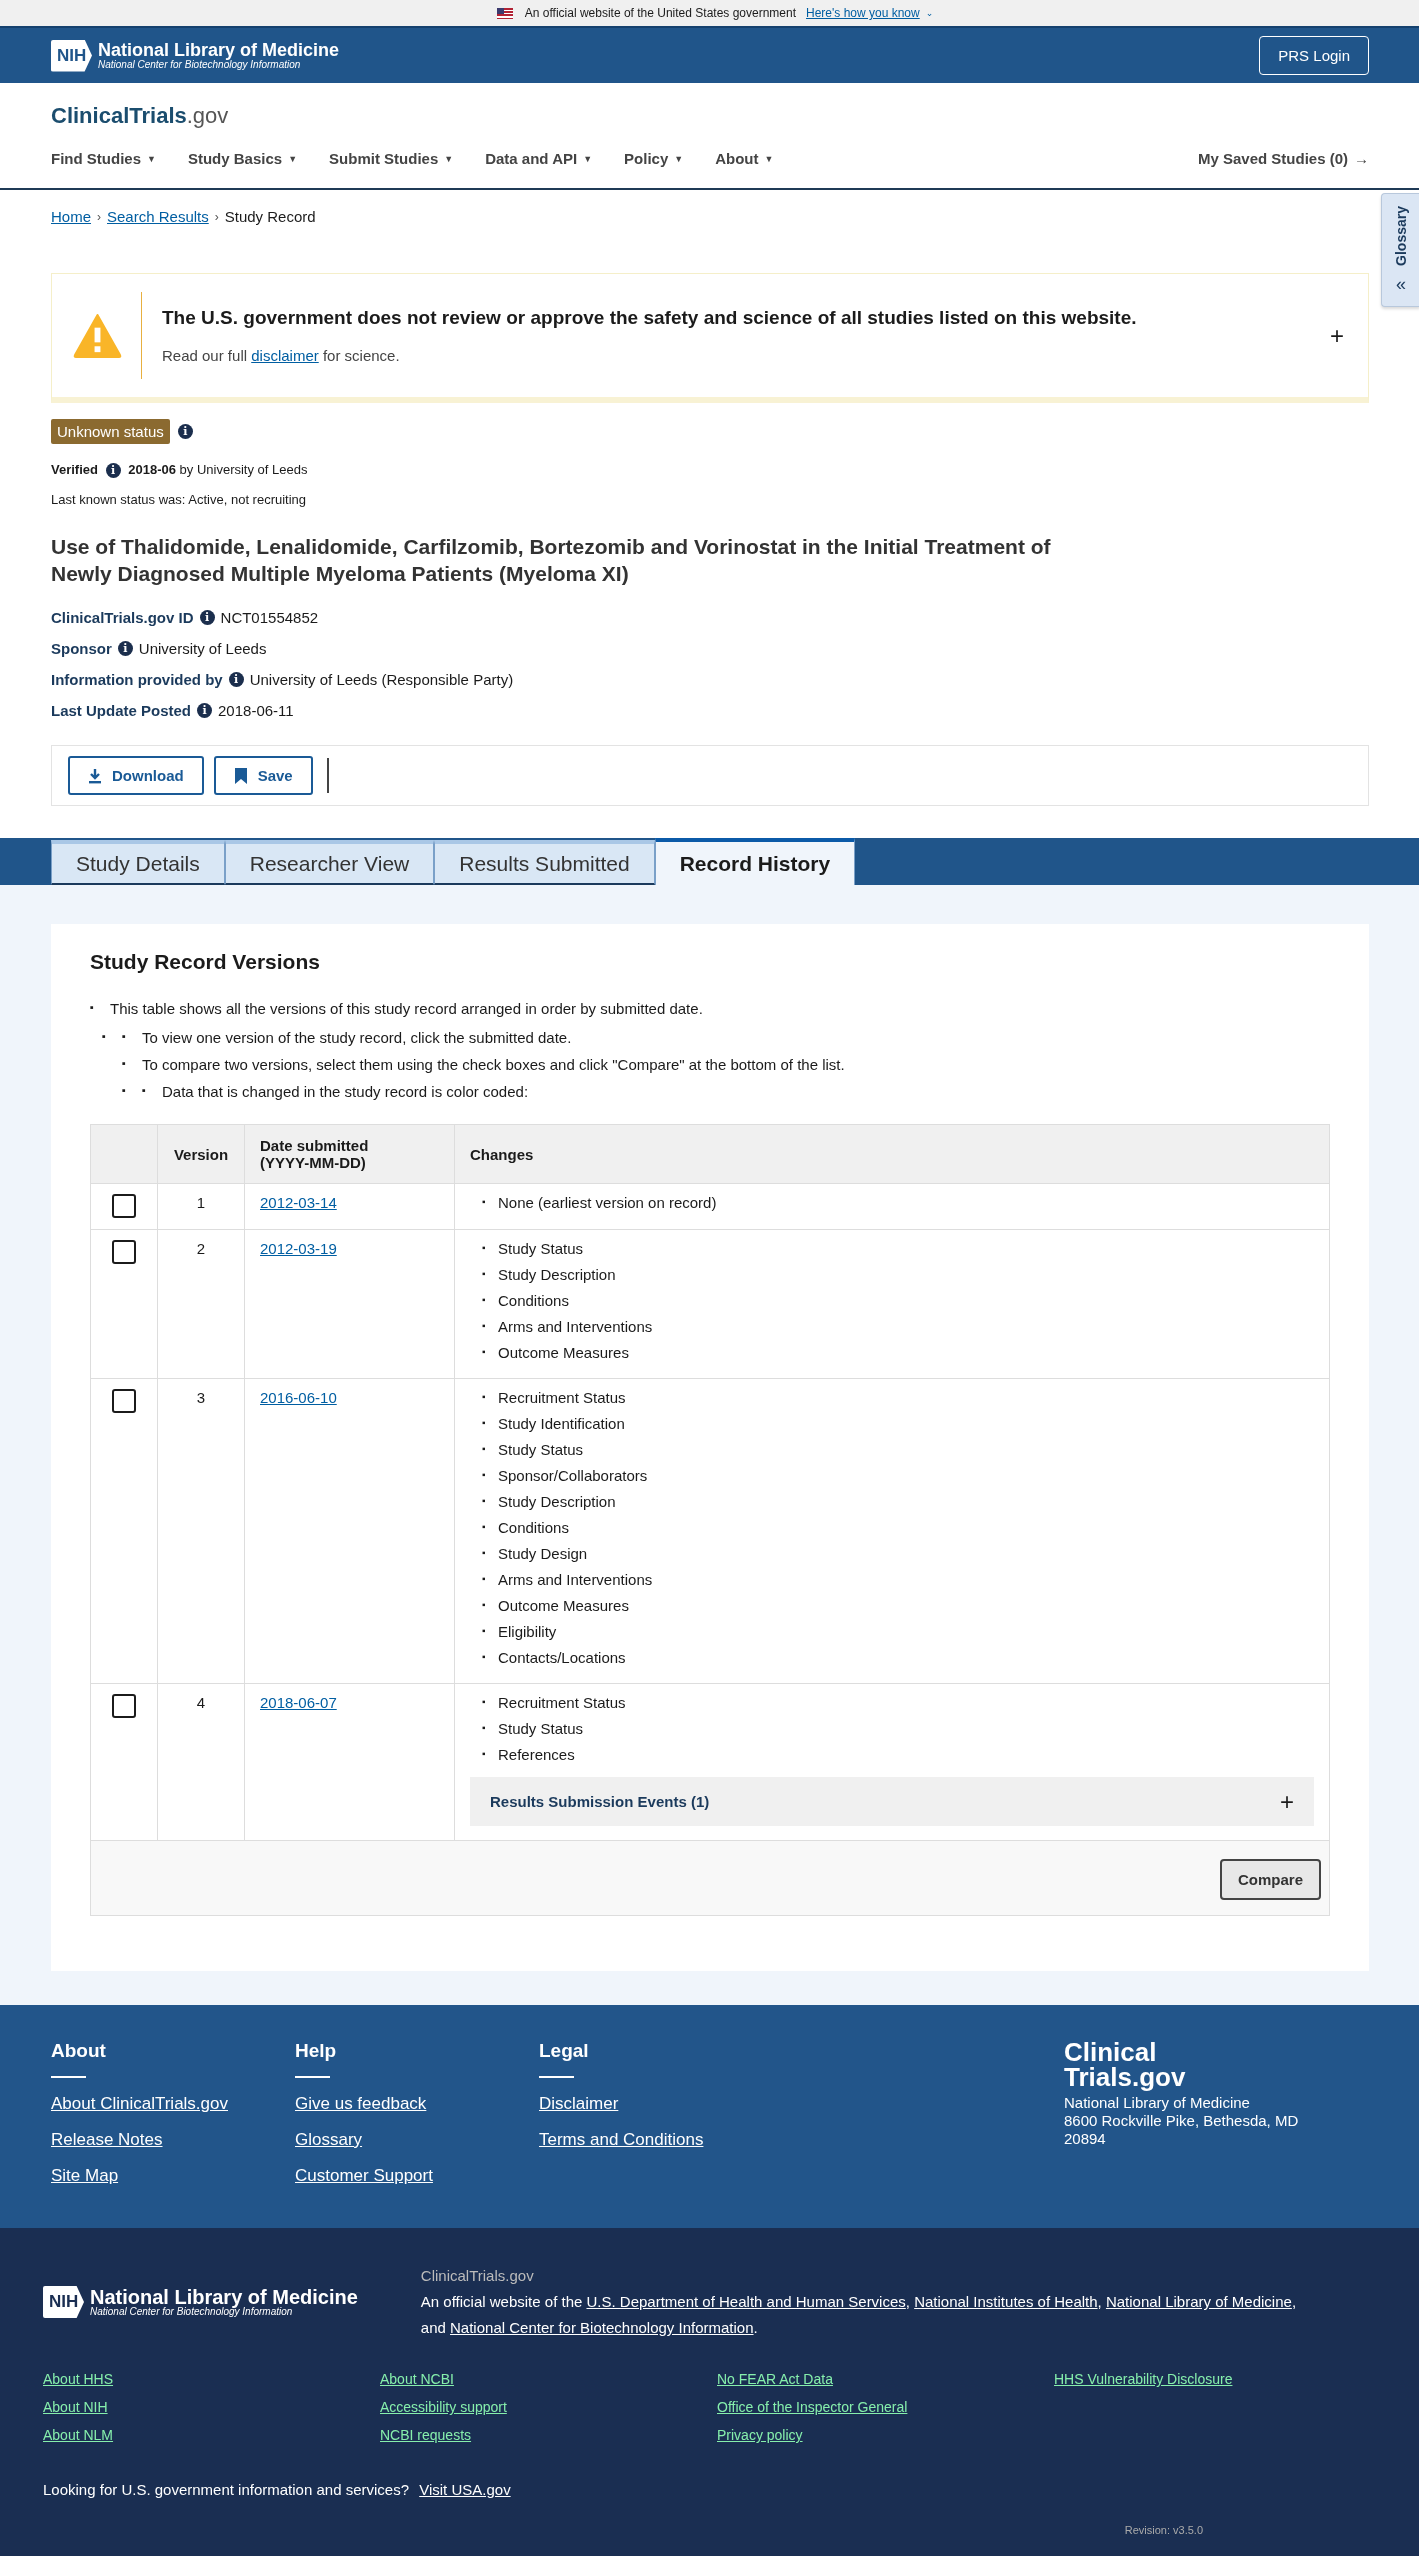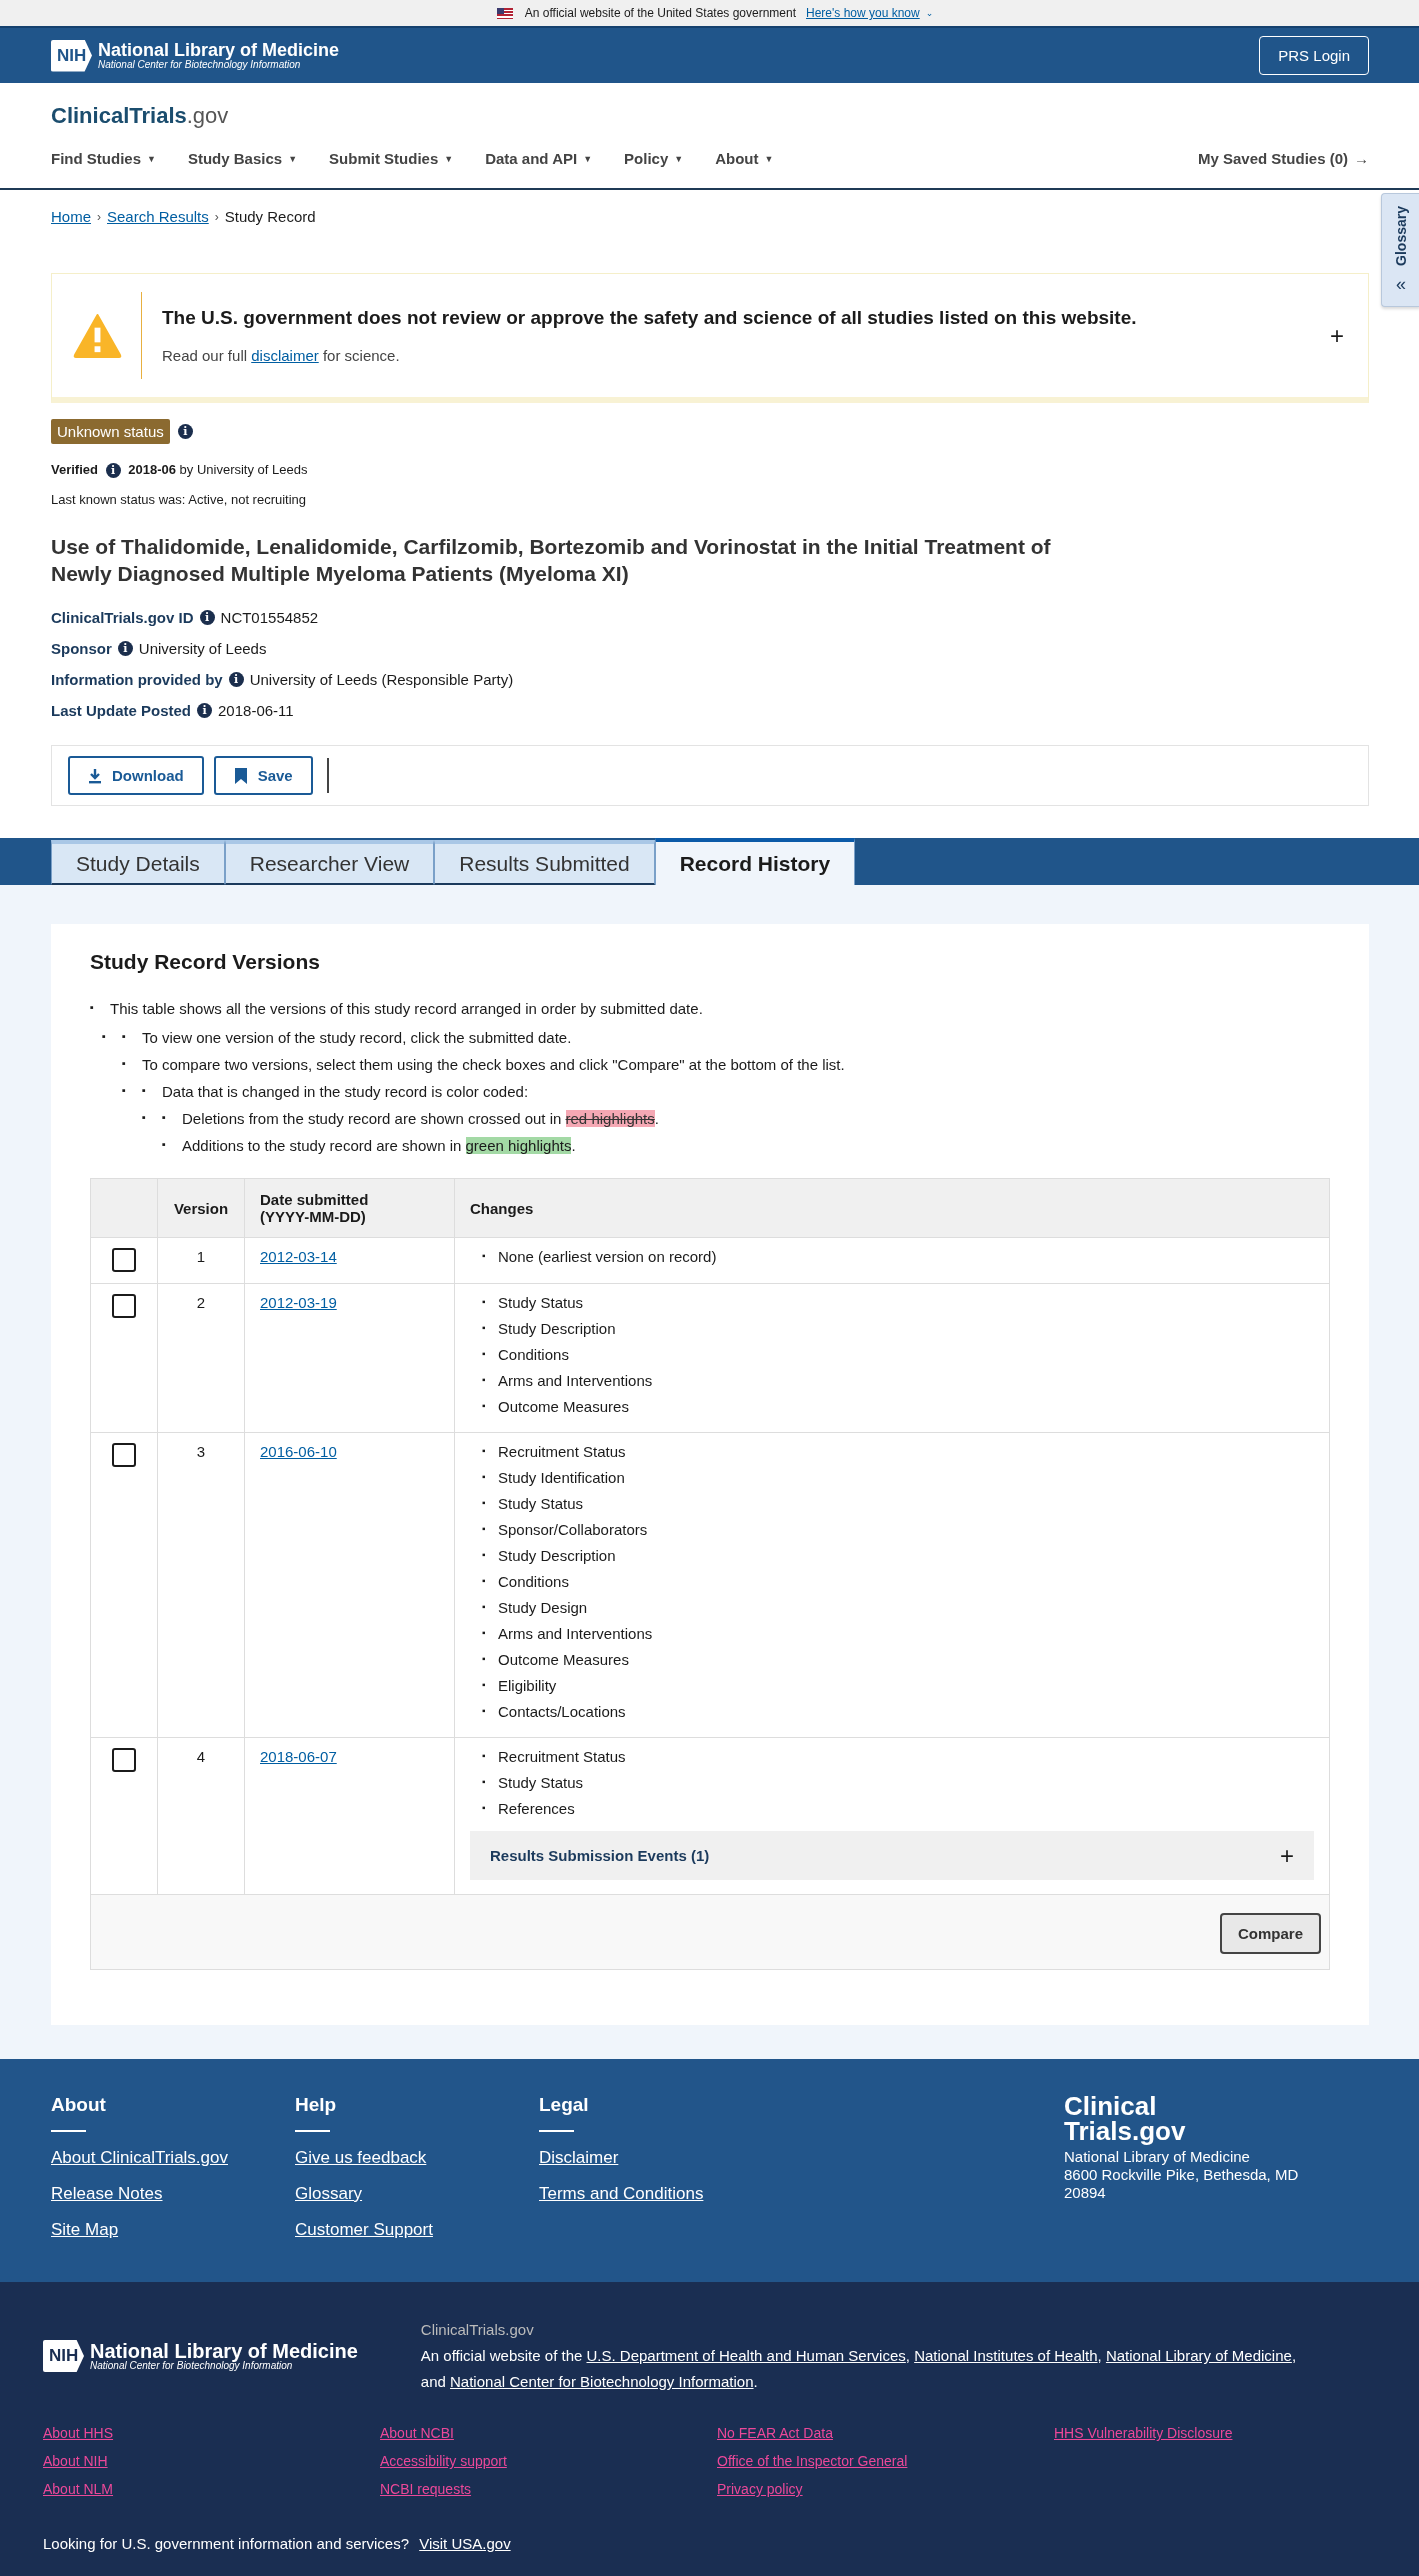--- a/index.html
+++ b/index.html
@@ -78,21 +78,21 @@
   .fcol a { display: block; color: #fff; font-size: 17px; margin-bottom: 16px; }
   .fbrand { margin-left: auto; margin-right: 49px; width: 256px; }
   .fbrand .logo { font-size: 26px; font-weight: bold; line-height: 25px; margin-bottom: 4px; }
   .fbrand .addr { font-size: 15px; line-height: 18px; }
   .footer-bottom { background: #1a2e52; padding: 35px 43px 20px; color: #fff; }
   .fb-top { display: flex; gap: 63px; }
   .fb-info { font-size: 15px; line-height: 26px; }
   .fb-info .site { color: #bbb; }
   .fb-info a { color: #fff; }
   .fb-links { display: grid; grid-template-columns: 337px 337px 337px 337px; margin-top: 30px; }
-  .fb-links a { display: block; color: #ec4899; font-size: 14px; margin-bottom: 12px; }
+  .fb-links a { display: block; color: #86efac; font-size: 14px; margin-bottom: 12px; }
   .fb-usa { margin-top: 26px; font-size: 15px; }
   .fb-usa a { color: #fff; margin-left: 6px; }
   .revision { text-align: right; font-size: 11px; color: #aaa; margin-top: 26px; padding-right: 174px; }
 </style>
 </head>
 <body>
 
 <div style="position:relative;">
 
   <div class="gov-banner">
@@ -243,26 +243,20 @@
       <div class="instr">
         <ul>
           <li>This table shows all the versions of this study record arranged in order by submitted date.</li>
           <li style="list-style:none;padding-left:20px;margin:12px;">
             <ul style="margin:0;">
               <li>To view one version of the study record, click the submitted date.</li>
               <li>To compare two versions, select them using the check boxes and click "Compare" at the bottom of the list.</li>
               <li style="padding-left:20px;margin:0;" class="nobullet">
                 <ul style="margin:0;">
                   <li>Data that is changed in the study record is color coded:</li>
-                  <li style="padding-left:20px;margin:0;">
-                    <ul style="margin:0;">
-                      <li><span>Deletions from the study record are shown crossed out in </span><span class="hl-red">red highlights</span>.</li>
-                      <li><span>Additions to the study record are shown in </span><span class="hl-green">green highlights</span>.</li>
-                    </ul>
-                  </li>
                 </ul>
               </li>
             </ul>
           </li>
         </ul>
       </div>
 
       <table>
         <thead>
           <tr>

